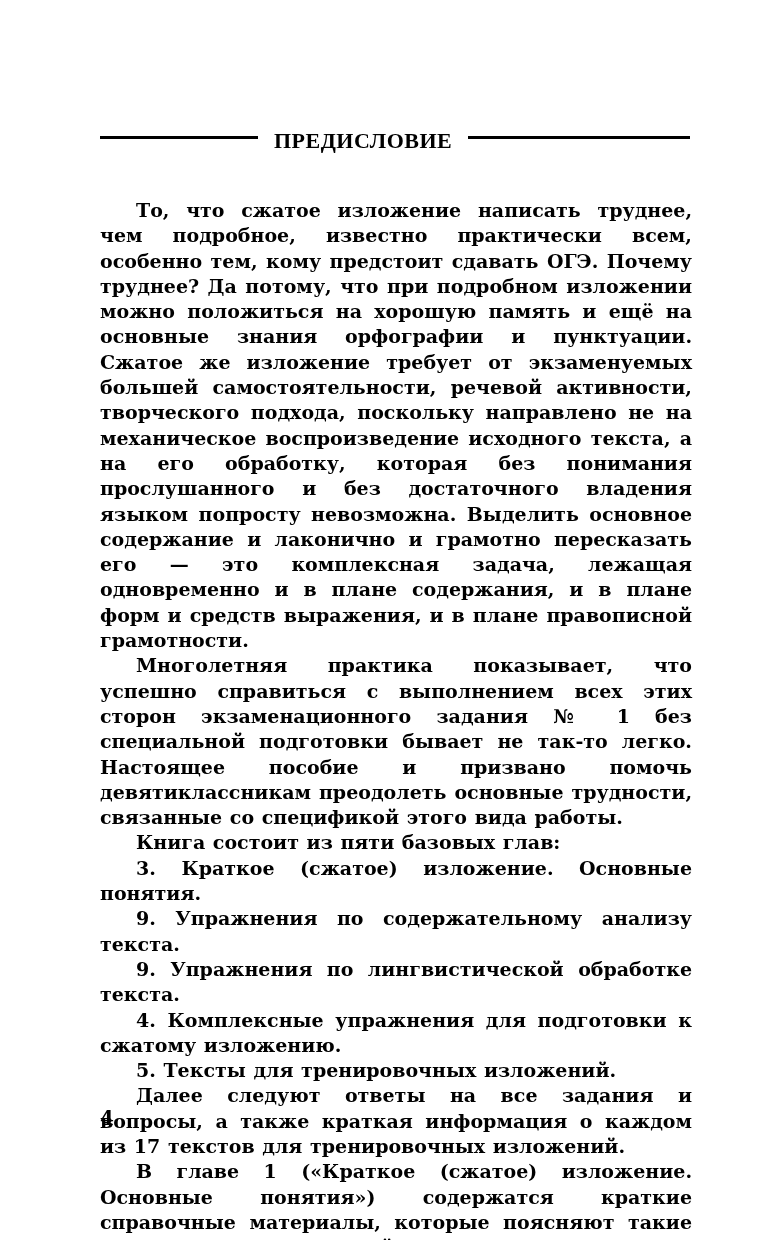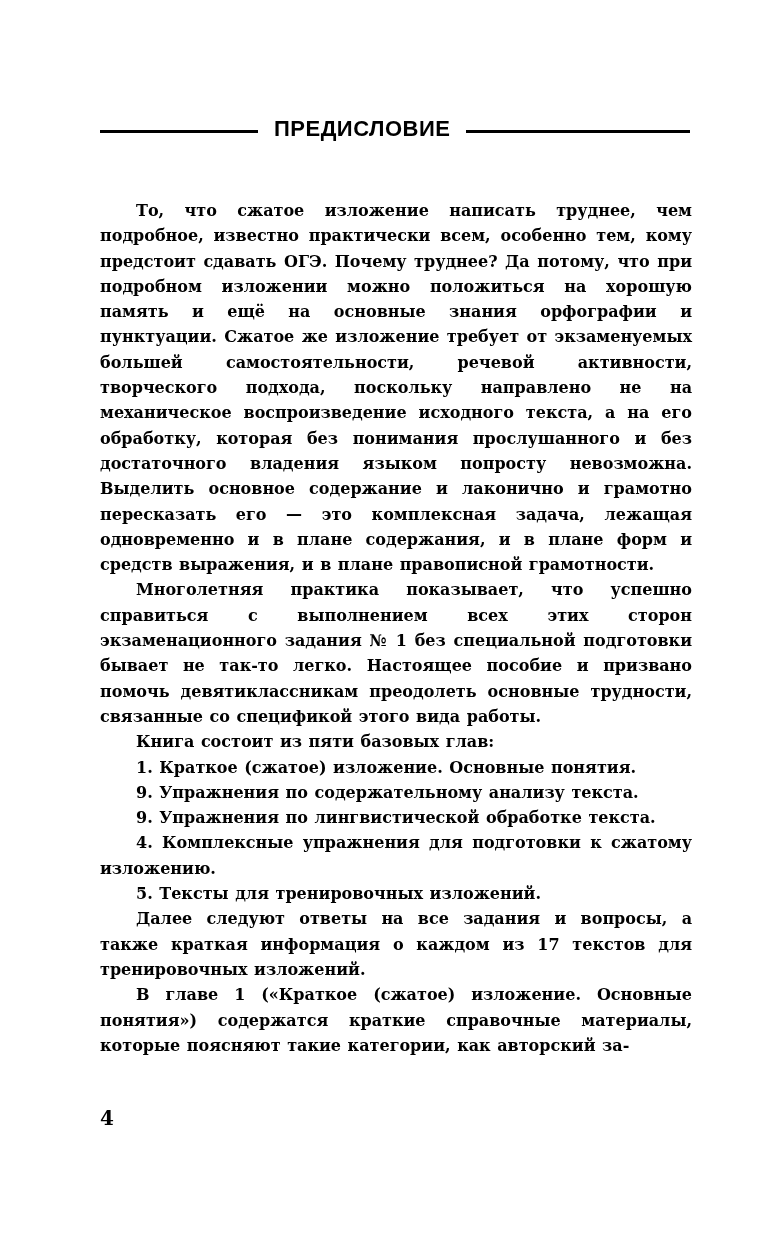--- a/index.html
+++ b/index.html
@@ -26,39 +26,40 @@
     align-items: center;
     gap: 16px;
   }
   .header-rule {
     height: 3px;
     background: #000000;
   }
   .rule-left { width: 158px; }
   .rule-right { flex: 1; }
   .header-title {
-    font-family: Liberation Sans, sans-serif;
+    font-family: Liberation Serif, serif;
     font-weight: bold;
     font-size: 22px;
     letter-spacing: 0.5px;
     white-space: nowrap;
     line-height: 1;
     transform: translateY(-2px);
+    margin-top: 12px;
   }
   .content {
     position: absolute;
     top: 198px;
     left: 100px;
     width: 592px;
   }
   .para {
     margin: 0;
     text-align: justify;
     text-indent: 36px;
-    font-size: 16px;
+    font-size: 19px;
     line-height: 25.3px;
     word-spacing: 1px;
   }
   .page-number {
     position: absolute;
     left: 100px;
     top: 1108px;
     font-size: 20px;
     line-height: 1;
   }
@@ -71,21 +72,21 @@
   <div class="header">
     <div class="header-rule rule-left"></div>
     <div class="header-title">ПРЕДИСЛОВИЕ</div>
     <div class="header-rule rule-right"></div>
   </div>
 
   <div class="content">
     <p class="para">То, что сжатое изложение написать труднее, чем подробное, известно практически всем, особенно тем, кому предстоит сдавать ОГЭ. Почему труднее? Да потому, что при подробном изложении можно положиться на хорошую память и ещё на основные знания орфографии и пунктуации. Сжатое же изложение требует от экзаменуемых большей самостоятельности, речевой активности, творческого подхода, поскольку направлено не на механическое воспроизведение исходного текста, а на его обработку, которая без понимания прослушанного и без достаточного владения языком попросту невозможна. Выделить основное содержание и лаконично и грамотно пересказать его — это комплексная задача, лежащая одновременно и в плане содержания, и в плане форм и средств выражения, и в плане правописной грамотности.</p>
     <p class="para">Многолетняя практика показывает, что успешно справиться с выполнением всех этих сторон экзаменационного задания № 1 без специальной подготовки бывает не так-то легко. Настоящее пособие и призвано помочь девятиклассникам преодолеть основные трудности, связанные со спецификой этого вида работы.</p>
     <p class="para">Книга состоит из пяти базовых глав:</p>
-    <p class="para">1. Краткое (сжатое) изложение. Основные понятия.</p>
+    <p class="para">3. Краткое (сжатое) изложение. Основные понятия.</p>
     <p class="para">9. Упражнения по содержательному анализу текста.</p>
     <p class="para">9. Упражнения по лингвистической обработке текста.</p>
     <p class="para">4. Комплексные упражнения для подготовки к сжатому изложению.</p>
     <p class="para">5. Тексты для тренировочных изложений.</p>
     <p class="para">Далее следуют ответы на все задания и вопросы, а также краткая информация о каждом из 17 текстов для тренировочных изложений.</p>
     <p class="para">В главе 1 («Краткое (сжатое) изложение. Основные понятия») содержатся краткие справочные материалы, которые поясняют такие категории, как авторский за-</p>
   </div>
 
   <div class="page-number">4</div>
 

